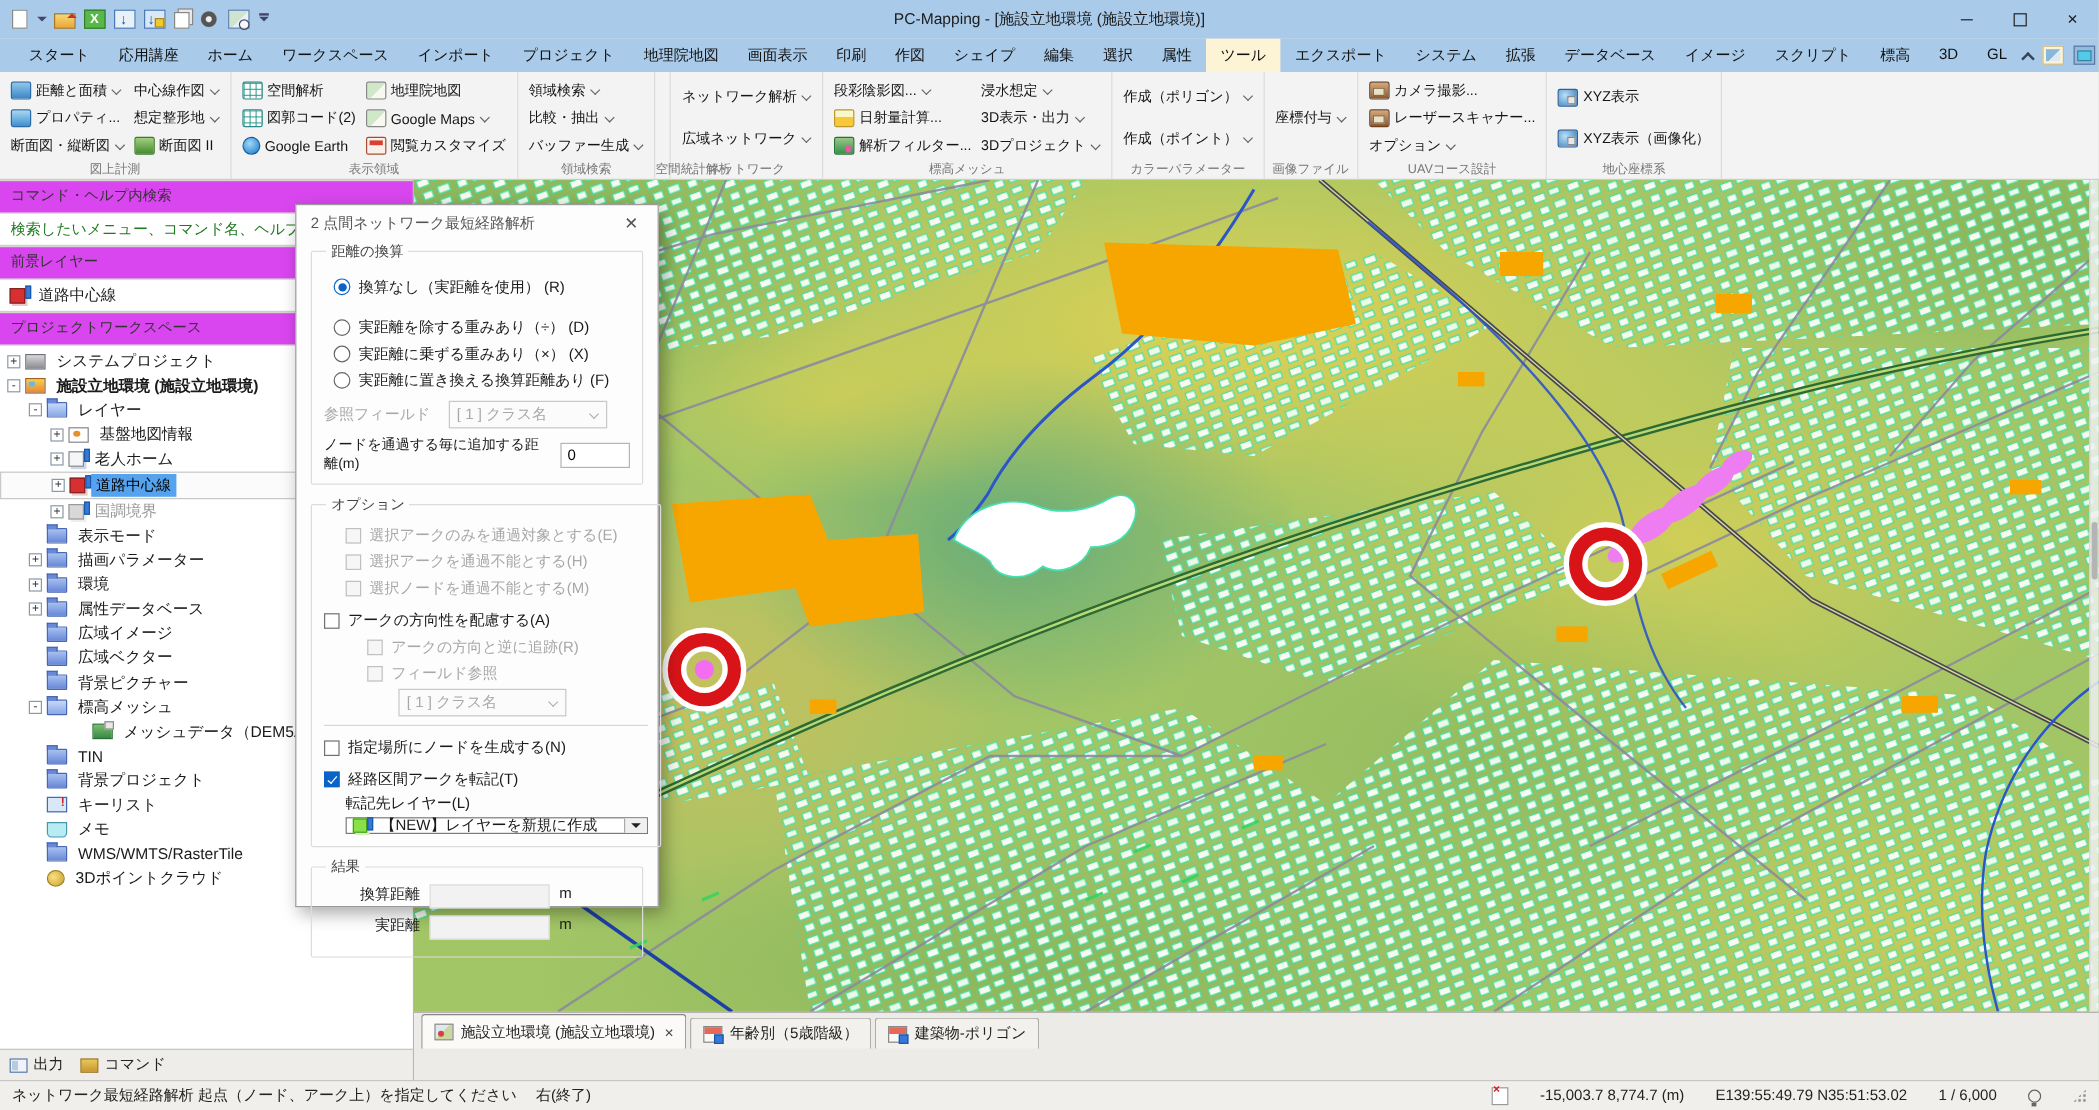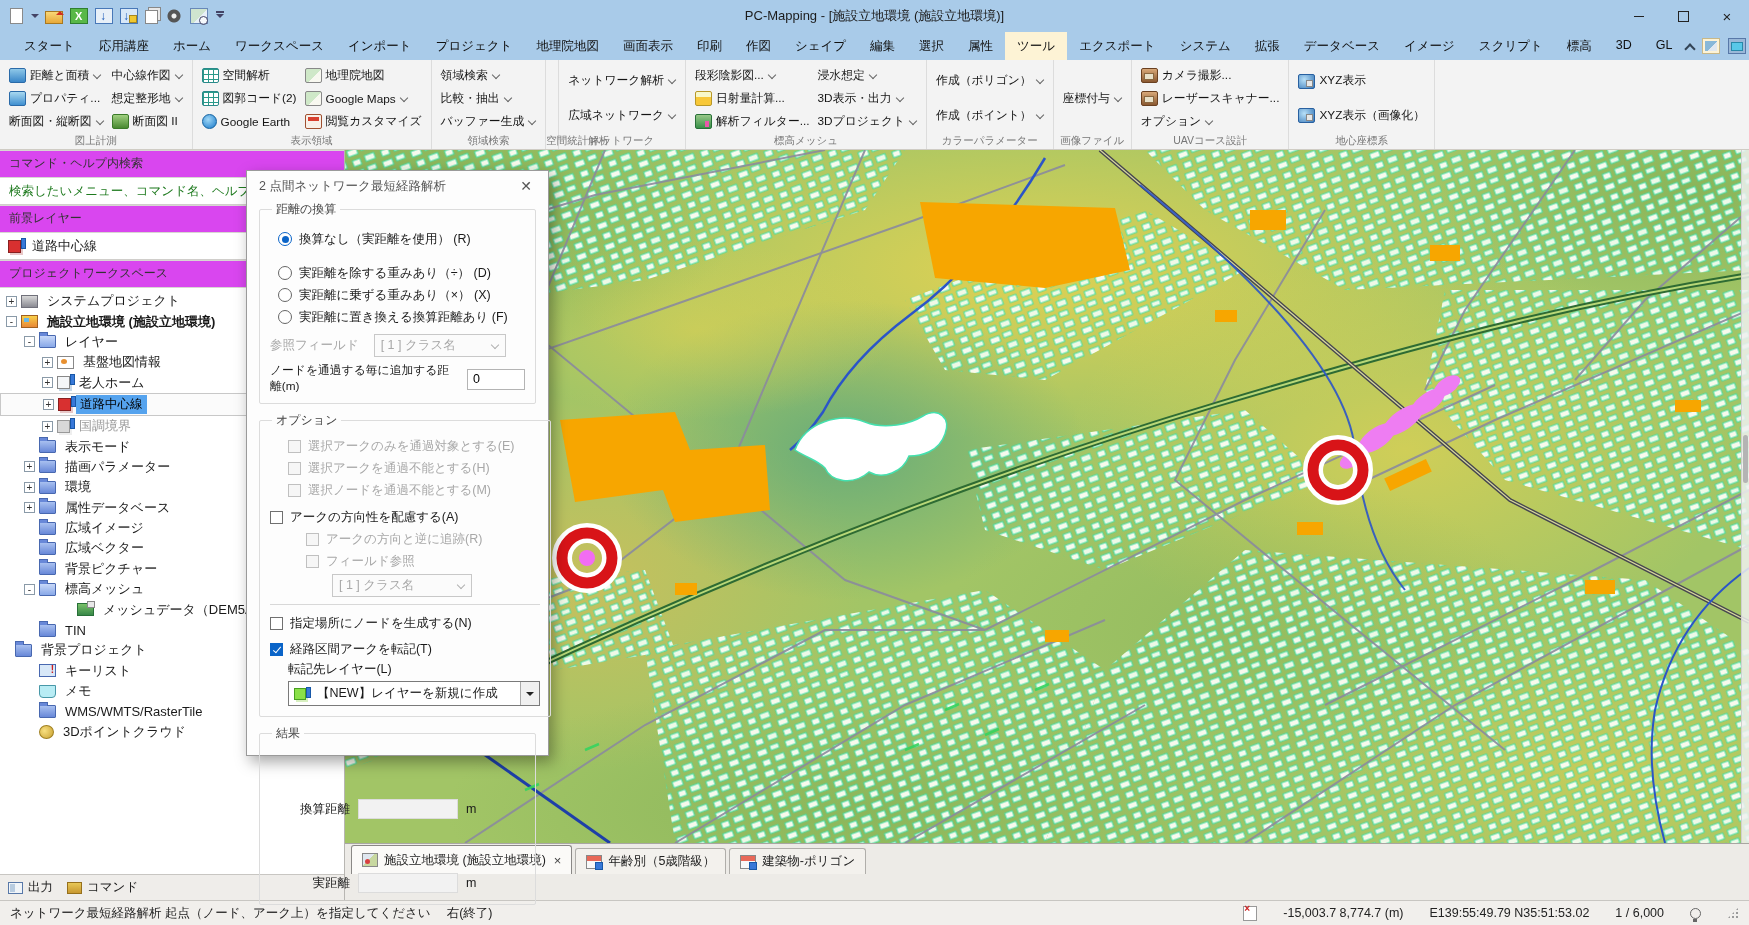--- a/index.html
+++ b/index.html
@@ -168,24 +168,24 @@
   .cb{width:13px;height:13px;border:1px solid #707070;background:#fff;position:relative;flex:none;}
   .cb.dis{border-color:#c0c0c0;background:#f6f6f6;}
   .cb.on{background:#0a64c8;border-color:#0a64c8;}
   .cb.on::after{content:"";position:absolute;left:4px;top:1px;width:3px;height:7px;border:solid #fff;border-width:0 1.8px 1.8px 0;transform:rotate(40deg);}
   .dis-t{color:#a8a8a8;}
   .sel{height:23px;border:1px solid #c8c8c8;background:#fbfbfb;display:flex;align-items:center;padding:0 6px;color:#a8a8a8;font-size:12.5px;}
   .sel .dd{margin-left:auto;}
   .sel .dd::after{border-color:#b0b0b0;}
   .num-input{width:58px;height:21px;border:1px solid #b4b4b4;font-family:inherit;font-size:12.5px;padding:0 5px;}
   .hr{border-top:1px solid #d8d8d8;margin:7px 0;}
-  .combo{height:25px;border:1px solid #7a7a7a;background:#fff;display:flex;align-items:center;gap:6px;padding-left:5px;margin:3px 0 2px 18px;width:252px;}
+  .combo{height:14px;border:1px solid #7a7a7a;background:#fff;display:flex;align-items:center;gap:6px;padding-left:5px;margin:3px 0 2px 18px;width:252px;}
   .combo-btn{margin-left:auto;width:19px;height:100%;background:#f0f0f0;border-left:1px solid #aaa;display:flex;align-items:center;justify-content:center;}
   .combo-btn::after{content:"";border:4px solid transparent;border-top-color:#222;margin-top:4px;}
-  .res-row{display:flex;align-items:center;gap:8px;height:26px;margin-top:48px;}
+  .res-row{display:flex;align-items:flex-start;gap:8px;height:26px;}
   .res-row .rl{width:80px;text-align:right;}
   .res-field{width:100px;height:20px;background:#f2f2f2;border:1px solid #dcdcdc;}
   .indent1{margin-left:18px;}
   .indent2{margin-left:36px;}
 </style>
 </head>
 <body>
 
 <div class="titlebar">
   <div class="qat">
@@ -570,21 +570,21 @@
           <span class="ic ic-mesh"></span>
           <span class="tlabel">メッシュデータ（DEM5A）</span>
         </div>
 
         <div class="titem" style="padding-left:24px">
           <span class="exp"></span>
           <span class="ic ic-folder"></span>
           <span class="tlabel">TIN</span>
         </div>
 
-        <div class="titem" style="">
+        <div class="titem" style="padding-left:24px">
           <span class="exp"></span>
           <span class="ic ic-folder"></span>
           <span class="tlabel">背景プロジェクト</span>
         </div>
 
         <div class="titem" style="padding-left:24px">
           <span class="exp"></span>
           <span class="ic ic-keylist"></span>
           <span class="tlabel">キーリスト</span>
         </div>

